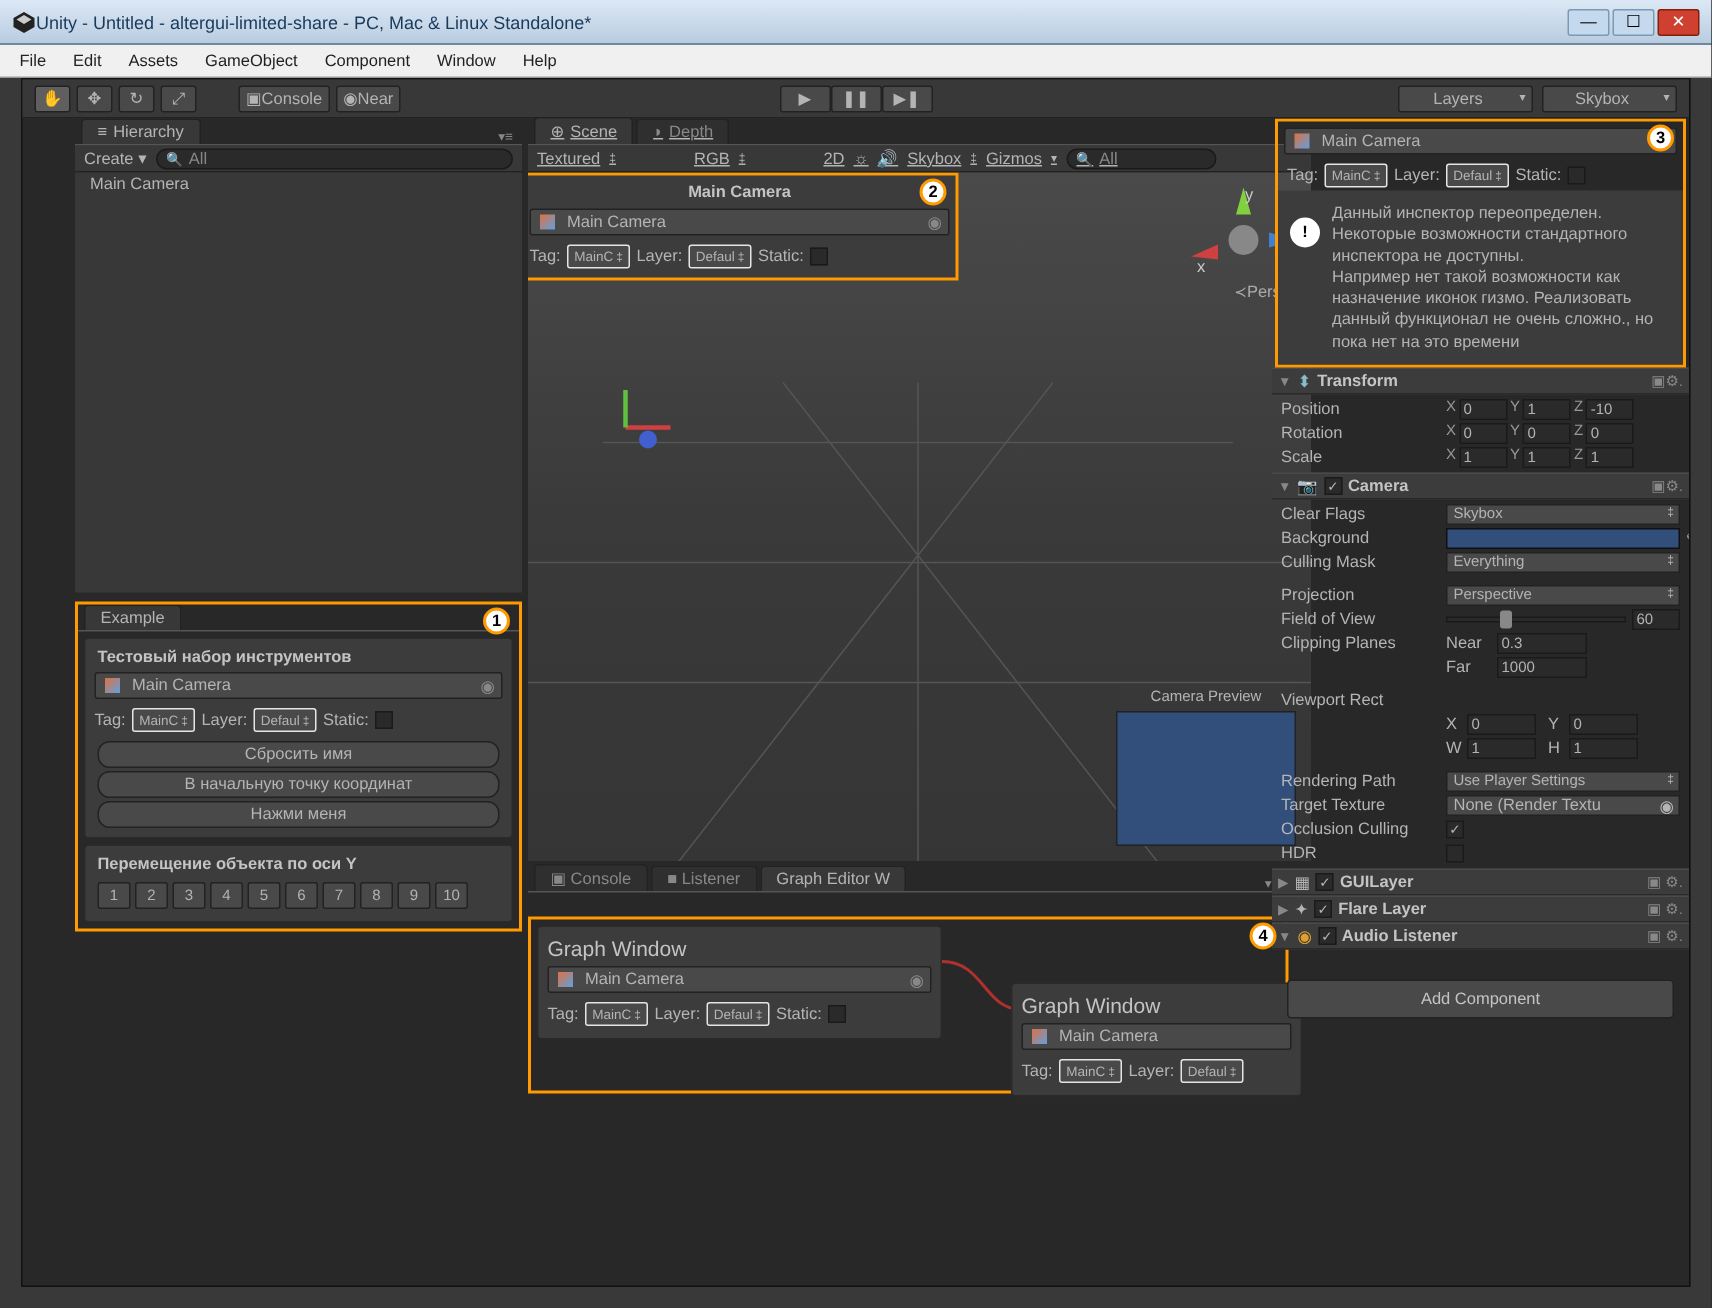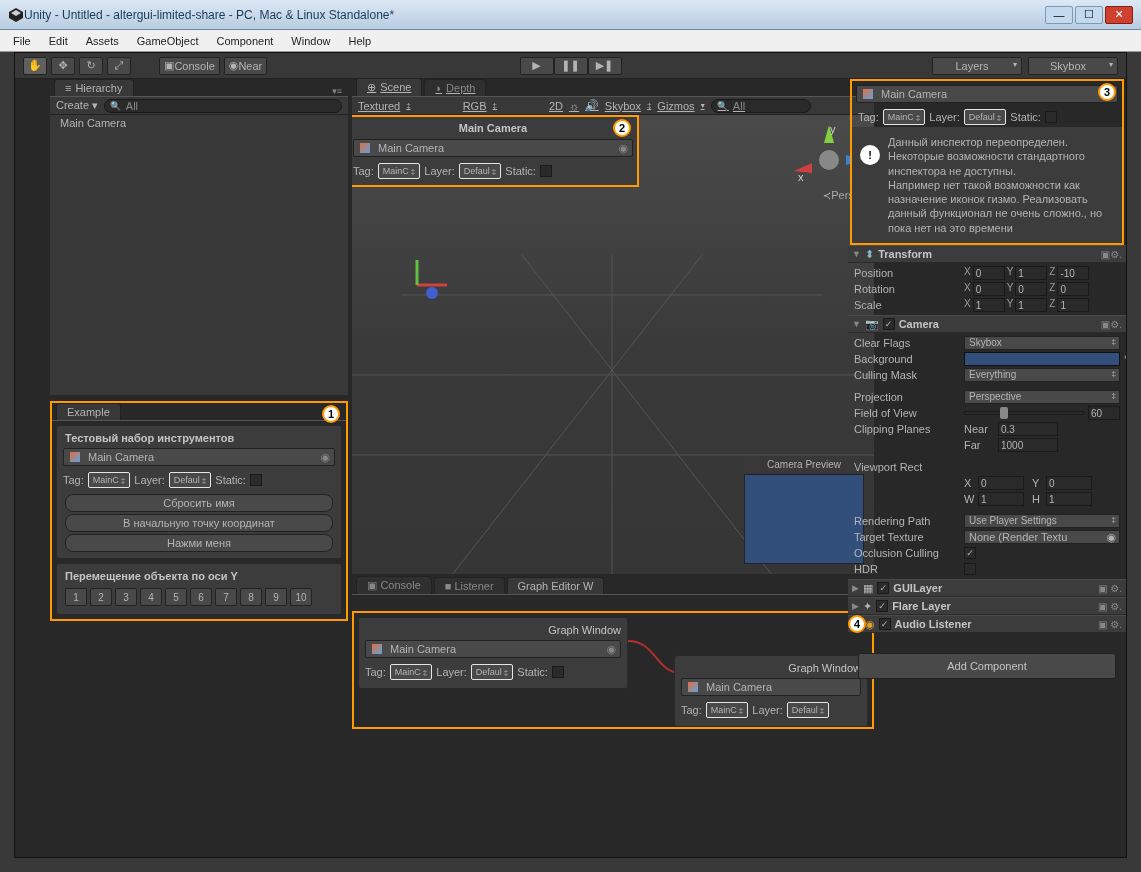--- a/index.html
+++ b/index.html
@@ -63,24 +63,24 @@
 .scene-top { height: 495px; position: relative; }
 .scene-canvas { position: absolute; top: 36px; left: 0; right: 0; bottom: 0; background: linear-gradient(#4a4a4a 0%, #3a3a3a 50%, #353535 100%); overflow: hidden; }
 .gizmo { position: absolute; top: 10px; right: 10px; width: 70px; height: 70px; }
 .persp { position: absolute; top: 74px; right: 14px; color: #aaa; font-size: 10px;}
 .cam-preview { position: absolute; bottom: 10px; right: 10px; width: 120px; height: 90px; background: #324f7c; border: 1px solid #222; }
 .cam-preview-title { position: absolute; top: -18px; left: 0; right: 0; background: #383838; text-align: center; padding: 2px; font-size: 10px;}
 
 .scene-popup { position: absolute; top: 0px; left: -5px; width: 292px; border: 2px solid #ff9a00; background: #3c3c3c; padding: 2px;}
 
 
-.bottom-mid { position: absolute; top: 498px; left: 0; right: 0; }
+.bottom-mid { position: absolute; top: 498px; left: 0; right: 15px; }
 .graph-area { border: 2px solid #ff9a00; margin-top: 16px; height: 118px; position: relative; padding: 4px;}
 .graph-node { position: absolute; background: #3c3c3c; border: 1px solid #2a2a2a; border-radius: 3px; padding: 4px; width: 270px;}
-.graph-node-title { text-align: right; color: #c4c4c4; padding: 2px; font-size: 11px;}
+.graph-node-title { text-align: left; color: #c4c4c4; padding: 2px; font-size: 14px;}
 
 
 .inspector { position: absolute; top: 0; left: 0; right: 0; bottom: 0; overflow: hidden; }
 .insp-highlight { border: 2px solid #ff9a00; margin: 0 2px; position: relative; }
 .comp-header { background: #3c3c3c; height: 18px; display: flex; align-items: center; padding: 0 4px; border-top: 1px solid #4a4a4a; border-bottom: 1px solid #2a2a2a; }
 .comp-header .arrow { font-size: 9px; margin-right: 4px; color: #888;}
 .comp-header .name { flex: 1; font-weight: bold; color: #c4c4c4;}
 .comp-header .gear { color: #888; font-size: 10px;}
 .comp-body { padding: 2px 6px; }
 .prop-row { display: flex; align-items: center; height: 16px; font-size: 10px; }

